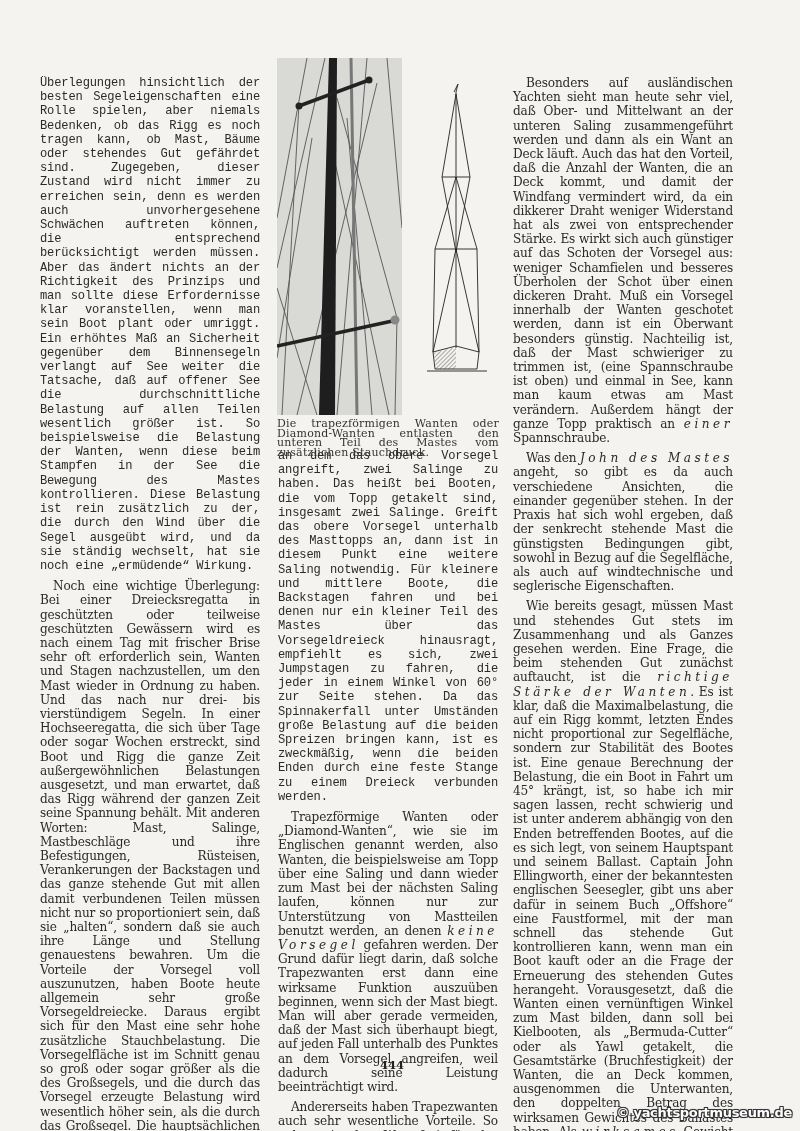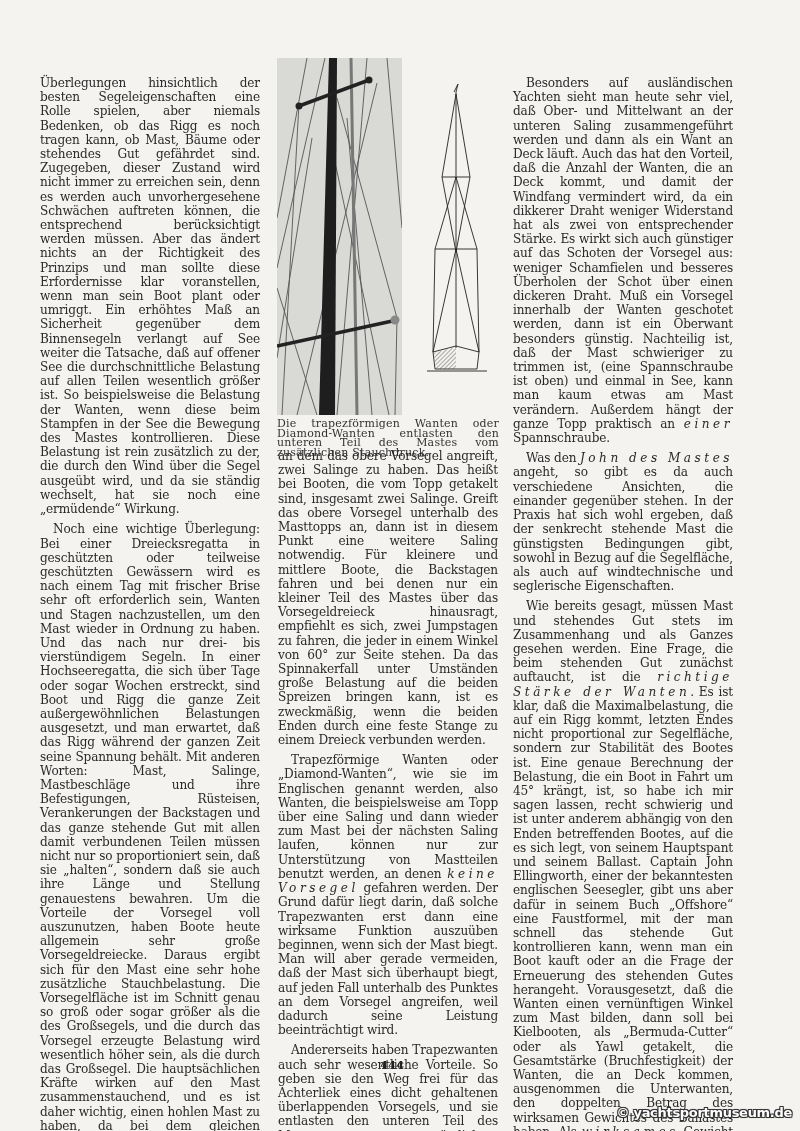--- a/index.html
+++ b/index.html
@@ -11,21 +11,21 @@
   }
   .col {
     position: absolute;
     font-size: 12.1px;
     line-height: 14.2px;
     text-align: justify;
     hyphens: manual;
     letter-spacing: -0.15px;
   }
   .col p { margin: 0 0 6px 0; text-indent: 13px; }
-  .col p.noindent { text-indent: 0; }
+  .col p.noindent { text-indent: 0; font-family: Liberation Mono, monospace; }
   .col p:last-child { margin-bottom: 0; }
   .sp { letter-spacing: 3.5px; font-style: italic; }
   #col1 { left: 40px; top: 76px; width: 220px; }
   #col2 { left: 278px; top: 449px; width: 220px; }
   #col3 { left: 513px; top: 76px; width: 220px; }
   .photo {
     position: absolute; left: 277px; top: 58px; width: 125px; height: 357px;
     background: #d6d6d3;
   }
   .diagram { position: absolute; left: 425px; top: 82px; width: 64px; height: 300px; }

